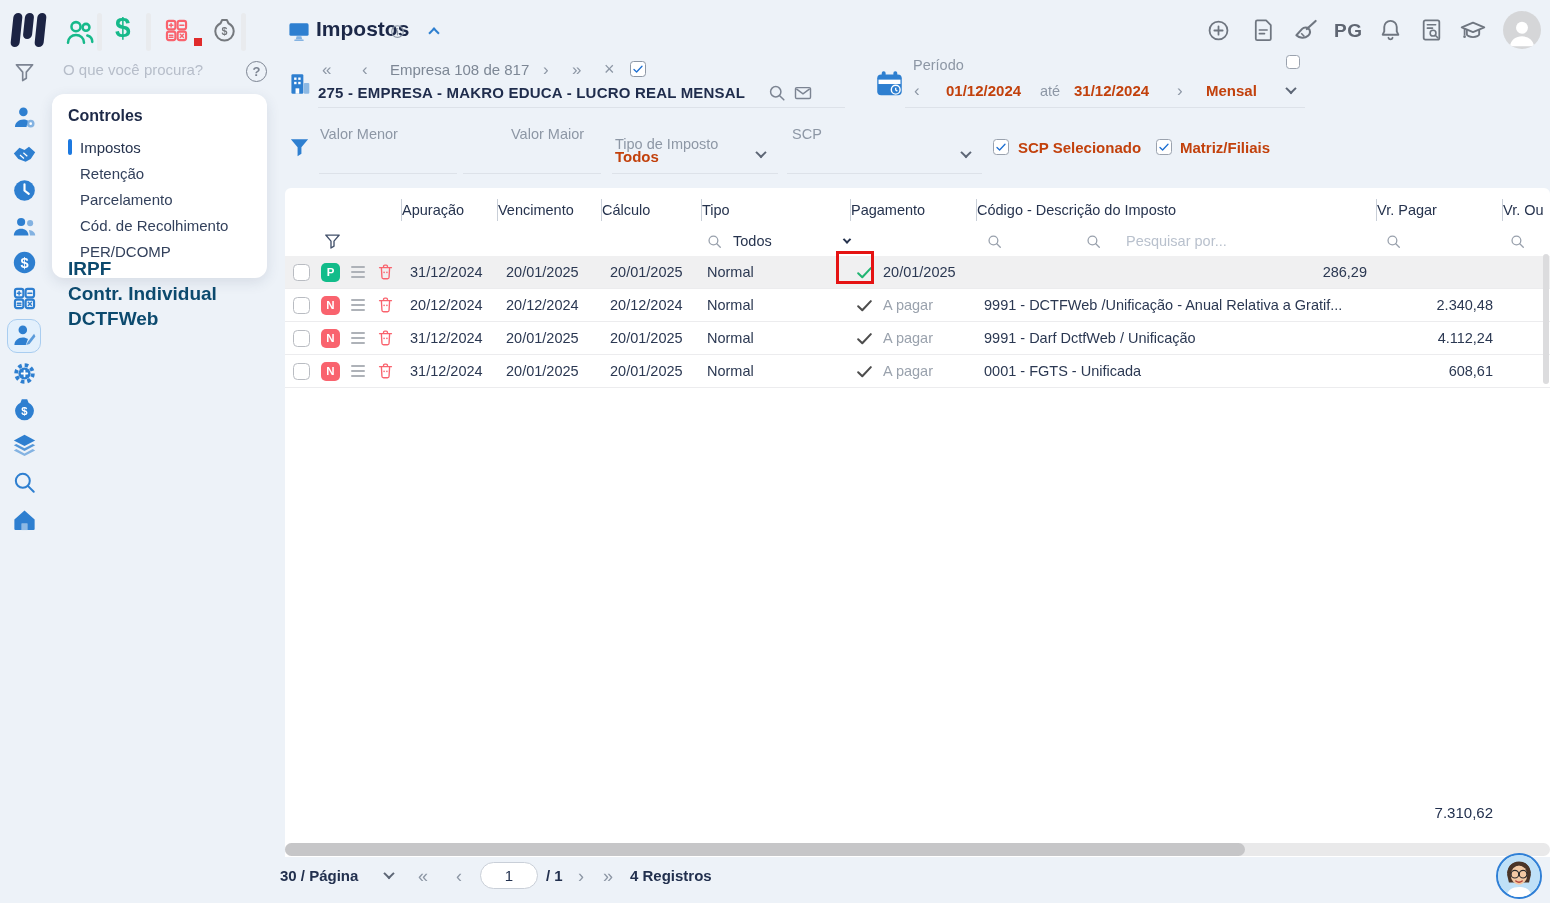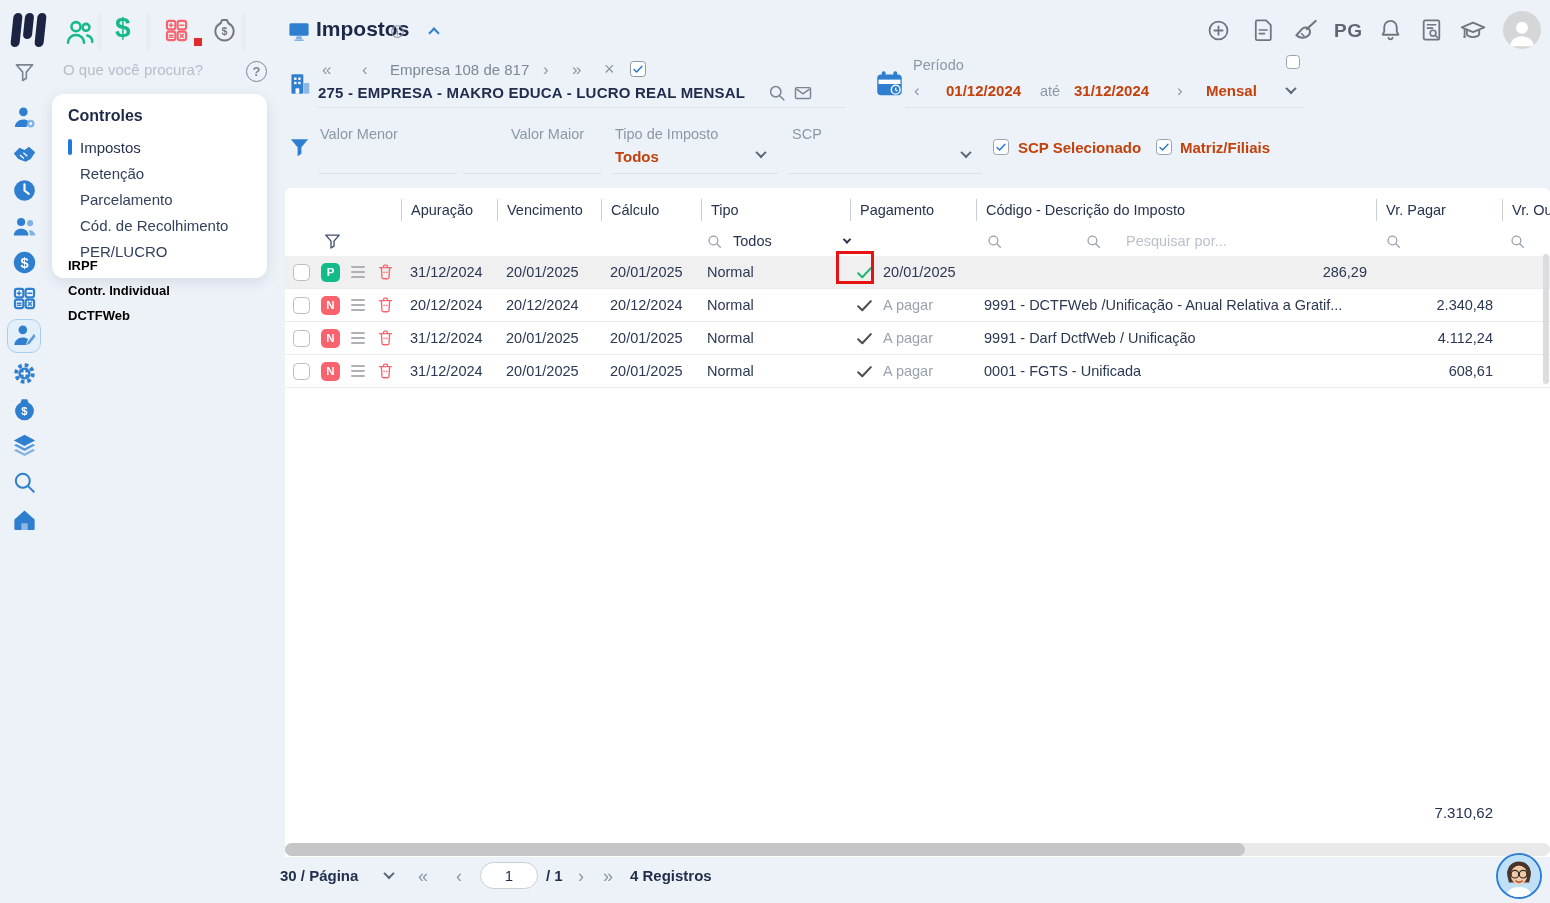--- a/index.html
+++ b/index.html
@@ -23,21 +23,21 @@
   
   .side-ic { position:absolute; left:11px; width:27px; height:27px; color:#2e7fd0; }
   .side-active-box { position:absolute; left:7px; width:34px; height:34px; border:1.5px solid #a9cdf0; background:#e3f0fc; border-radius:10px; }
 
   
   .controles-panel { left:52px; top:94px; width:215px; background:#fff; border-radius:12px; box-shadow:0 4px 14px rgba(40,60,90,.12); padding:13px 16px 14px; }
   .controles-title { font-size:16px; font-weight:700; color:#1d2947; margin-bottom:9px; }
   .menu-item { position:relative; font-size:15px; color:#33415c; padding:4.5px 0 4.5px 12px; cursor:pointer; }
   .menu-item.active { font-weight:500; color:#26334e; }
   .menu-item.active::before { content:""; position:absolute; left:0; top:5px; bottom:5px; width:3.5px; background:#1d79e0; border-radius:2px; }
-  .menu-extra { position:absolute; left:68px; font-size:13px; font-weight:700; color:#000000; cursor:pointer; }
+  .menu-extra { position:absolute; left:68px; font-size:19px; font-weight:700; color:#0c4a6e; cursor:pointer; }
 
   
   .page-title { font-size:21px; font-weight:700; color:#1c2848; }
   .nav-glyph { color:#8d97a5; font-size:17px; cursor:pointer; line-height:1; }
   .counter-text { font-size:15px; color:#7d8795; }
   .company-name { font-size:15px; font-weight:700; color:#1f2c4c; letter-spacing:.2px; }
   .hairline { background:#dde2e9; height:1px; }
   .lbl { font-size:14.5px; color:#8d97a5; }
   .val-bold { font-size:15px; font-weight:700; color:#c2410c; }
 
@@ -45,21 +45,21 @@
   .cbx svg { width:12px; height:12px; }
 
   .chev { display:inline-block; width:8px; height:8px; border-right:2px solid currentColor; border-bottom:2px solid currentColor; }
   .chev.down { transform:rotate(45deg) translate(-1px,-1px); }
   .chev.up { transform:rotate(-135deg); }
 
   
   .table-panel { left:285px; top:188px; width:1265px; height:669px; background:#fff; border-radius:6px 6px 0 0; overflow:hidden; }
   .tgrid { display:grid; grid-template-columns:116px 96px 104px 100px 149px 126px 400px 126px 48px; align-items:center; }
   .thead1 { height:32px; font-size:14.5px; font-weight:500; color:#26334e; }
-  .thead1 > div { padding-left:9px; height:22px; line-height:22px; border-left:1px solid #c9cfd8; white-space:nowrap; overflow:hidden; }
+  .thead1 > div { height:22px; line-height:22px; border-left:1px solid #c9cfd8; white-space:nowrap; overflow:hidden; }
   .thead1 > div:first-child { border-left:none; }
   .thead2 { height:30px; color:#8d97a5; }
   .trow { height:33px; border-bottom:1px solid #ececee; font-size:14.5px; color:#2b3852; }
   .trow.hl { background:#f0f0f1; }
   .cell { padding-left:9px; white-space:nowrap; overflow:hidden; }
   .cell.right { text-align:right; padding-right:9px; }
   .controls-cell { display:flex; align-items:center; gap:11px; padding-left:8px; }
   .row-cbx { width:17px; height:17px; border:1.5px solid #b9bcc2; border-radius:4.5px; background:#fff; flex:none; cursor:pointer; }
   .badge { width:19px; height:19px; border-radius:5px; color:#fff; font-size:11.5px; font-weight:700; display:flex; align-items:center; justify-content:center; flex:none; }
   .badge.p { background:#12bc8a; }
@@ -330,21 +330,21 @@
   <svg class="side-ic" style="top:506px">
       <use href="#i-home" width="27" height="27"></use>
     </svg>
 
   <div class="abs controles-panel">
     <div class="controles-title">Controles</div>
     <div class="menu-item active">Impostos</div>
     <div class="menu-item">Retenção</div>
     <div class="menu-item">Parcelamento</div>
     <div class="menu-item">Cód. de Recolhimento</div>
-    <div class="menu-item">PER/LUCRO</div>
+    <div class="menu-item">PER/DCOMP</div>
   </div>
   <div class="menu-extra" style="top:258px">IRPF</div>
   <div class="menu-extra" style="top:283px">Contr. Individual</div>
   <div class="menu-extra" style="top:308px">DCTFWeb</div>
 
   <svg class="abs" style="left:287px;top:20px;color:#2e7fd0" width="24" height="23">
       <use href="#i-monitor" width="24" height="23"></use>
     </svg>
   <div class="abs page-title" style="left:316px;top:17px;">Impostos</div>
   <svg class="abs" style="left:389px;top:23px;color:#8d97a5" width="17" height="17">
@@ -391,21 +391,21 @@
 
   <svg class="abs" style="left:288px;top:134px;color:#2e7fd0" width="23px" height="26">
       <use href="#i-funnel-fill" width="23" height="26"></use>
     </svg>
   <div class="abs lbl" style="left:320px;top:126px;">Valor Menor</div>
   <input class="abs search-input" style="left: 319px; top: 148px; width: 136px;">
   <div class="abs hairline" style="left:319px;top:173px;width:138px;"></div>
   <div class="abs lbl" style="left:467px;top:126px;margin-left:44px;">Valor Maior</div>
   <input class="abs search-input" style="left: 464px; top: 148px; width: 136px;">
   <div class="abs hairline" style="left:463px;top:173px;width:138px;"></div>
-  <div class="abs lbl" style="left:615px;top:126px;">Tipo de Imposto</div>
+  <div class="abs lbl" style="left:615px;top:136px;">Tipo de Imposto</div>
   <div class="abs val-bold" style="left:615px;top:148px;font-weight:600;">Todos</div>
   <span class="abs chev down" style="left:757px;top:150px;color:#5d6675"></span>
   <div class="abs hairline" style="left:612px;top:173px;width:166px;"></div>
   <div class="abs lbl" style="left:792px;top:126px;">SCP</div>
   <span class="abs chev down" style="left:962px;top:150px;color:#5d6675"></span>
   <div class="abs hairline" style="left:787px;top:173px;width:195px;"></div>
   <div class="abs cbx" style="left:993px;top:139px;">
     <svg style="color:#1d6fd2">
         <use href="#i-check" width="12" height="12"></use>
       </svg>

